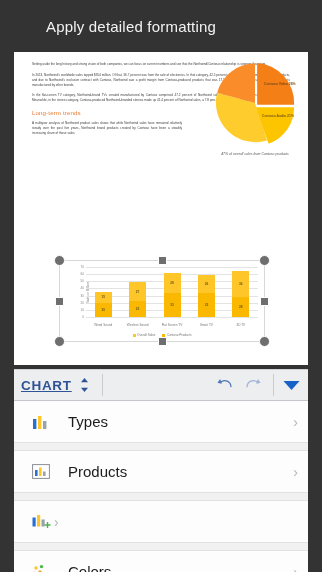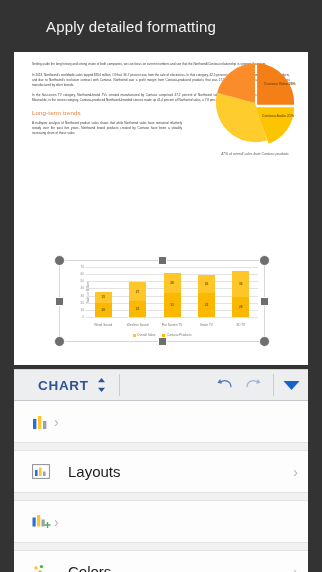--- a/index.html
+++ b/index.html
@@ -85,21 +85,21 @@
   .leg-item{display:flex;align-items:center;gap:1.5px;font-size:3.1px;color:#777;}
   .leg-swatch{width:3px;height:3px;}
 
   
   .toolbar{
     position:absolute;left:14px;top:369px;width:294px;height:32px;
     background:#eceef0;border-top:1px solid #cfd3d8;border-bottom:1px solid #c3c7cc;
     display:flex;align-items:center;box-sizing:border-box;
   }
   .tb-label{
-    margin-left:24px;font-size:13.5px;font-weight:bold;color:#2f5496;letter-spacing:.7px;
+    margin-left:7px;font-size:13.5px;font-weight:bold;color:#2f5496;letter-spacing:.7px;text-decoration:underline;
   }
   .stepper{margin-left:auto;margin-right:0;display:flex;flex-direction:column;align-items:center;
            justify-content:center;width:26px;color:#2f5496;}
   .stepper svg{display:block;}
   .tb-sep{width:1px;height:22px;background:#c9cdd2;margin:0 0 0 4px;}
   .tb-spacer{flex:1;}
   .tb-btn{width:30px;display:flex;align-items:center;justify-content:center;color:#4f76b8;}
   .tb-caret{width:34px;display:flex;align-items:center;justify-content:center;}
 
   
@@ -275,35 +275,36 @@
   <div class="menu">
 
     <div class="menu-row">
       <span class="m-icon">
         <svg width="18" height="14" viewBox="0 0 18 14">
           <rect x="1" y="4" width="3.4" height="10" fill="#2a6fd6"></rect>
           <rect x="6" y="1" width="3.4" height="13" fill="#ffc629"></rect>
           <rect x="11" y="6" width="3.4" height="8" fill="#9aa2ab"></rect>
         </svg>
       </span>
+      <span class="m-label">Types</span>
       <span class="chev">›</span>
     </div>
 
     <div class="gap"></div>
 
     <div class="menu-row">
       <span class="m-icon">
         <svg width="18" height="15" viewBox="0 0 18 15">
           <rect x="0.6" y="0.6" width="16.8" height="13.8" fill="#fff" stroke="#8a8f96" stroke-width="1"></rect>
           <rect x="3" y="6" width="2.6" height="6" fill="#2a6fd6"></rect>
           <rect x="7" y="3.5" width="2.6" height="8.5" fill="#ffc629"></rect>
           <rect x="11" y="7.5" width="2.6" height="4.5" fill="#9aa2ab"></rect>
         </svg>
       </span>
-      <span class="m-label">Layouts</span>
+      <span class="m-label">Products</span>
       <span class="chev">›</span>
     </div>
 
     <div class="gap"></div>
 
     <div class="menu-row">
       <span class="m-icon">
         <svg width="19" height="15" viewBox="0 0 19 15">
           <rect x="0.5" y="3.5" width="3.2" height="9" fill="#2a6fd6"></rect>
           <rect x="5" y="1" width="3.2" height="11.5" fill="#ffc629"></rect>

